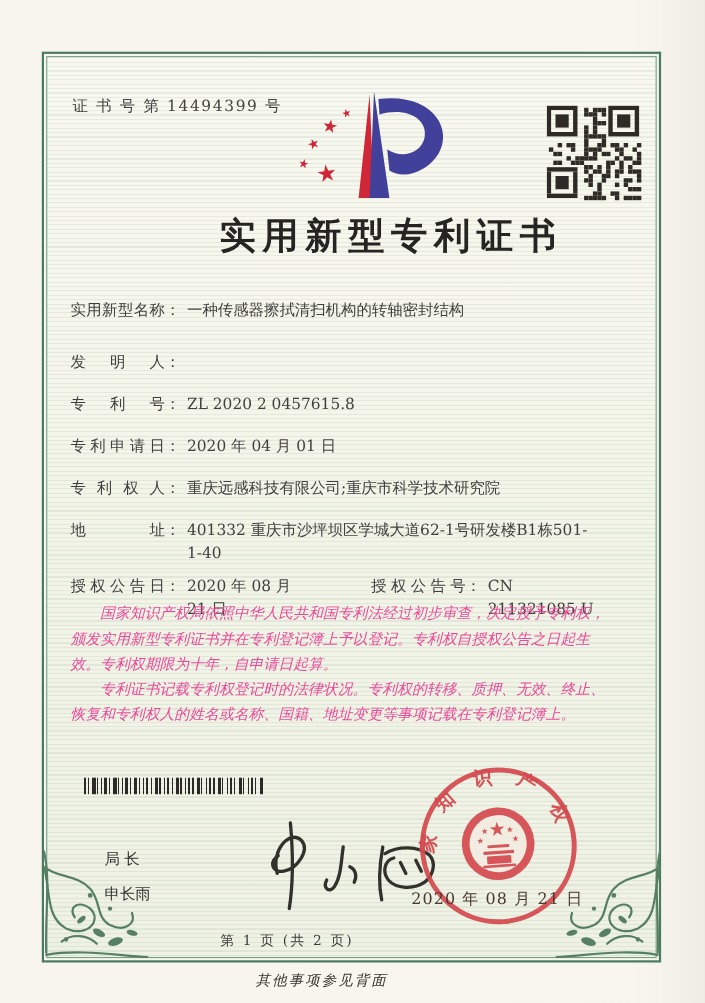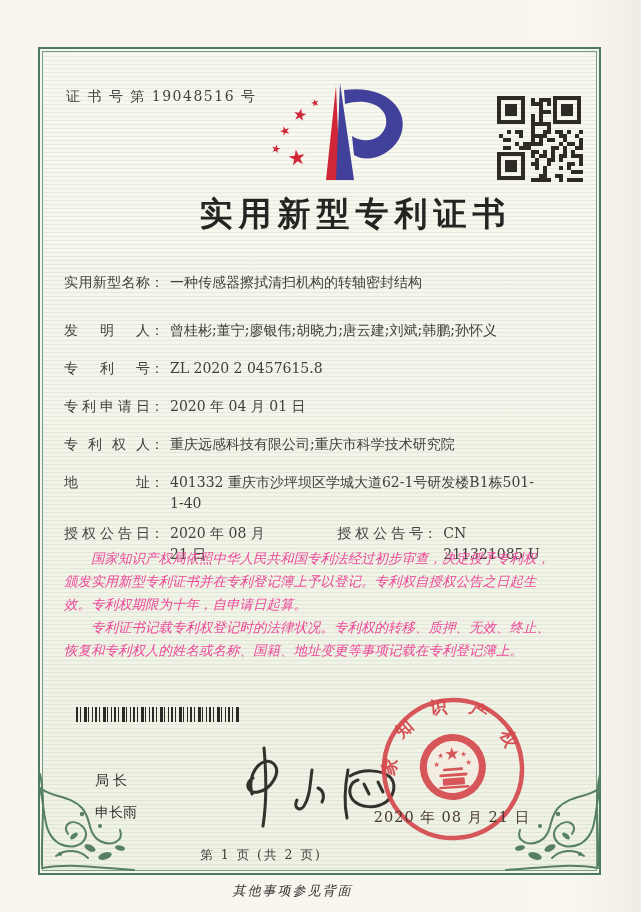--- a/index.html
+++ b/index.html
@@ -110,21 +110,21 @@
     <ellipse cx="60" cy="82" rx="6" ry="3" transform="rotate(28 60 82)"></ellipse>
     <ellipse cx="75" cy="90" rx="7" ry="3.4" transform="rotate(-18 75 90)"></ellipse>
     <ellipse cx="90" cy="82" rx="5" ry="2.5" transform="rotate(14 90 82)"></ellipse>
     <ellipse cx="44" cy="70" rx="4.5" ry="2.2" transform="rotate(-40 44 70)"></ellipse>
     <circle cx="52" cy="48" r="2.2"></circle>
       <circle cx="70" cy="60" r="2"></circle>
       <circle cx="30" cy="88" r="2"></circle>
   </g>
 </svg>
 
-<div class="cert-no">证 书 号 第 19048516 号</div>
+<div class="cert-no">证 书 号 第 14494399 号</div>
 
 <svg class="logo" width="170" height="118" viewBox="0 0 170 118">
   <defs>
     <polygon id="star" points="0,-1 0.2245,-0.309 0.951,-0.309 0.363,0.118 0.588,0.809 0,0.382 -0.588,0.809 -0.363,0.118 -0.951,-0.309 -0.2245,-0.309"></polygon>
   </defs>
   <polygon points="84,10 74,104 88,104" fill="#cf2638"></polygon>
   <polygon points="88,7 84,104 102,104" fill="#41419b"></polygon>
   <path d="M 92,14 C 140,8 160,40 147,63 C 138,79 116,88 102,79 L 100,60 C 114,69 131,63 134,49 C 137,32 118,21 93,28 Z" fill="#41419b"></path>
   <g fill="#cf2638">
     <use href="#star" transform="translate(63,27) scale(4) rotate(-15)"></use>
@@ -275,21 +275,20 @@
 
 <div class="fields">
   <div class="row name">
     <span class="lab">实用新型名称</span>
       <span class="col">：</span>
     <span class="val">一种传感器擦拭清扫机构的转轴密封结构</span>
   </div>
   <div class="row">
     <span class="lab">发明人</span>
       <span class="col">：</span>
-    <span class="val">曾桂彬;董宁;廖银伟;胡晓力;唐云建;刘斌;韩鹏;孙怀义</span>
   </div>
   <div class="row">
     <span class="lab">专利号</span>
       <span class="col">：</span>
     <span class="val">ZL 2020 2 0457615.8</span>
   </div>
   <div class="row">
     <span class="lab">专利申请日</span>
       <span class="col">：</span>
     <span class="val">2020 年 04 月 01 日</span>

